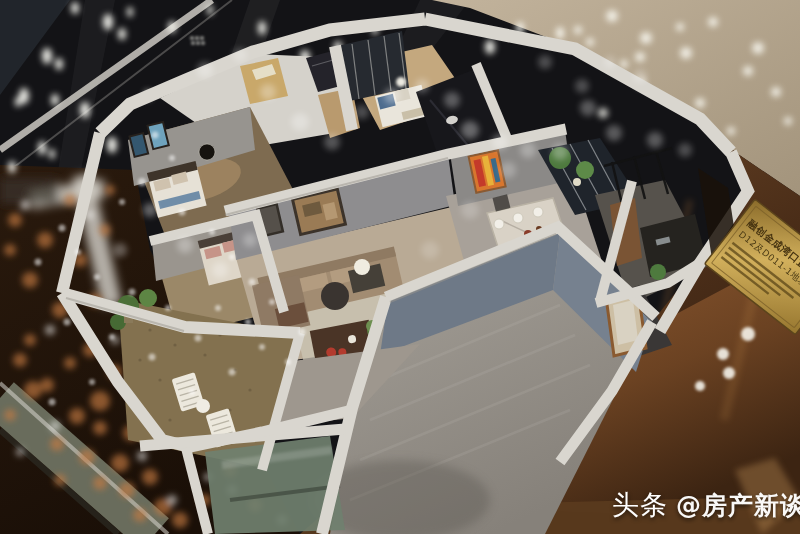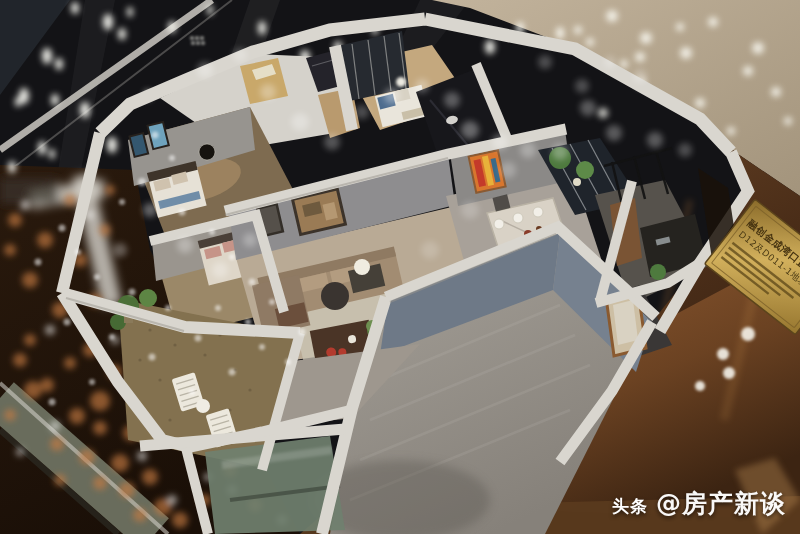--- a/index.html
+++ b/index.html
@@ -1,21 +1,21 @@
 <!DOCTYPE html>
 <html><head>
 <meta charset="utf-8">
 <style>
   html,body{margin:0;padding:0;background:#000;}
   .stage{position:relative;width:800px;height:534px;overflow:hidden;background:#131316;
          font-family:"DejaVu Sans","Liberation Sans",sans-serif;}
   .stage svg{position:absolute;left:0;top:0;}
   .watermark{position:absolute;left:612px;top:487px;display:flex;align-items:baseline;gap:8px;
              white-space:nowrap;color:#fff;text-shadow:0 2px 4px rgba(0,0,0,.65);}
-  .watermark .brand{font-size:17px;font-weight:700;letter-spacing:1px;}
+  .watermark .brand{font-size:27px;font-weight:400;letter-spacing:1px;}
   .watermark .handle{font-size:25px;font-weight:600;letter-spacing:1px;opacity:.97;}
 </style>
 </head>
 <body>
 
 <div class="stage">
 <svg width="800" height="534" viewBox="0 0 800 534">
   <defs>
     <filter id="b2" x="-60%" y="-60%" width="220%" height="220%">
           <feGaussianBlur stdDeviation="1.6"></feGaussianBlur>

